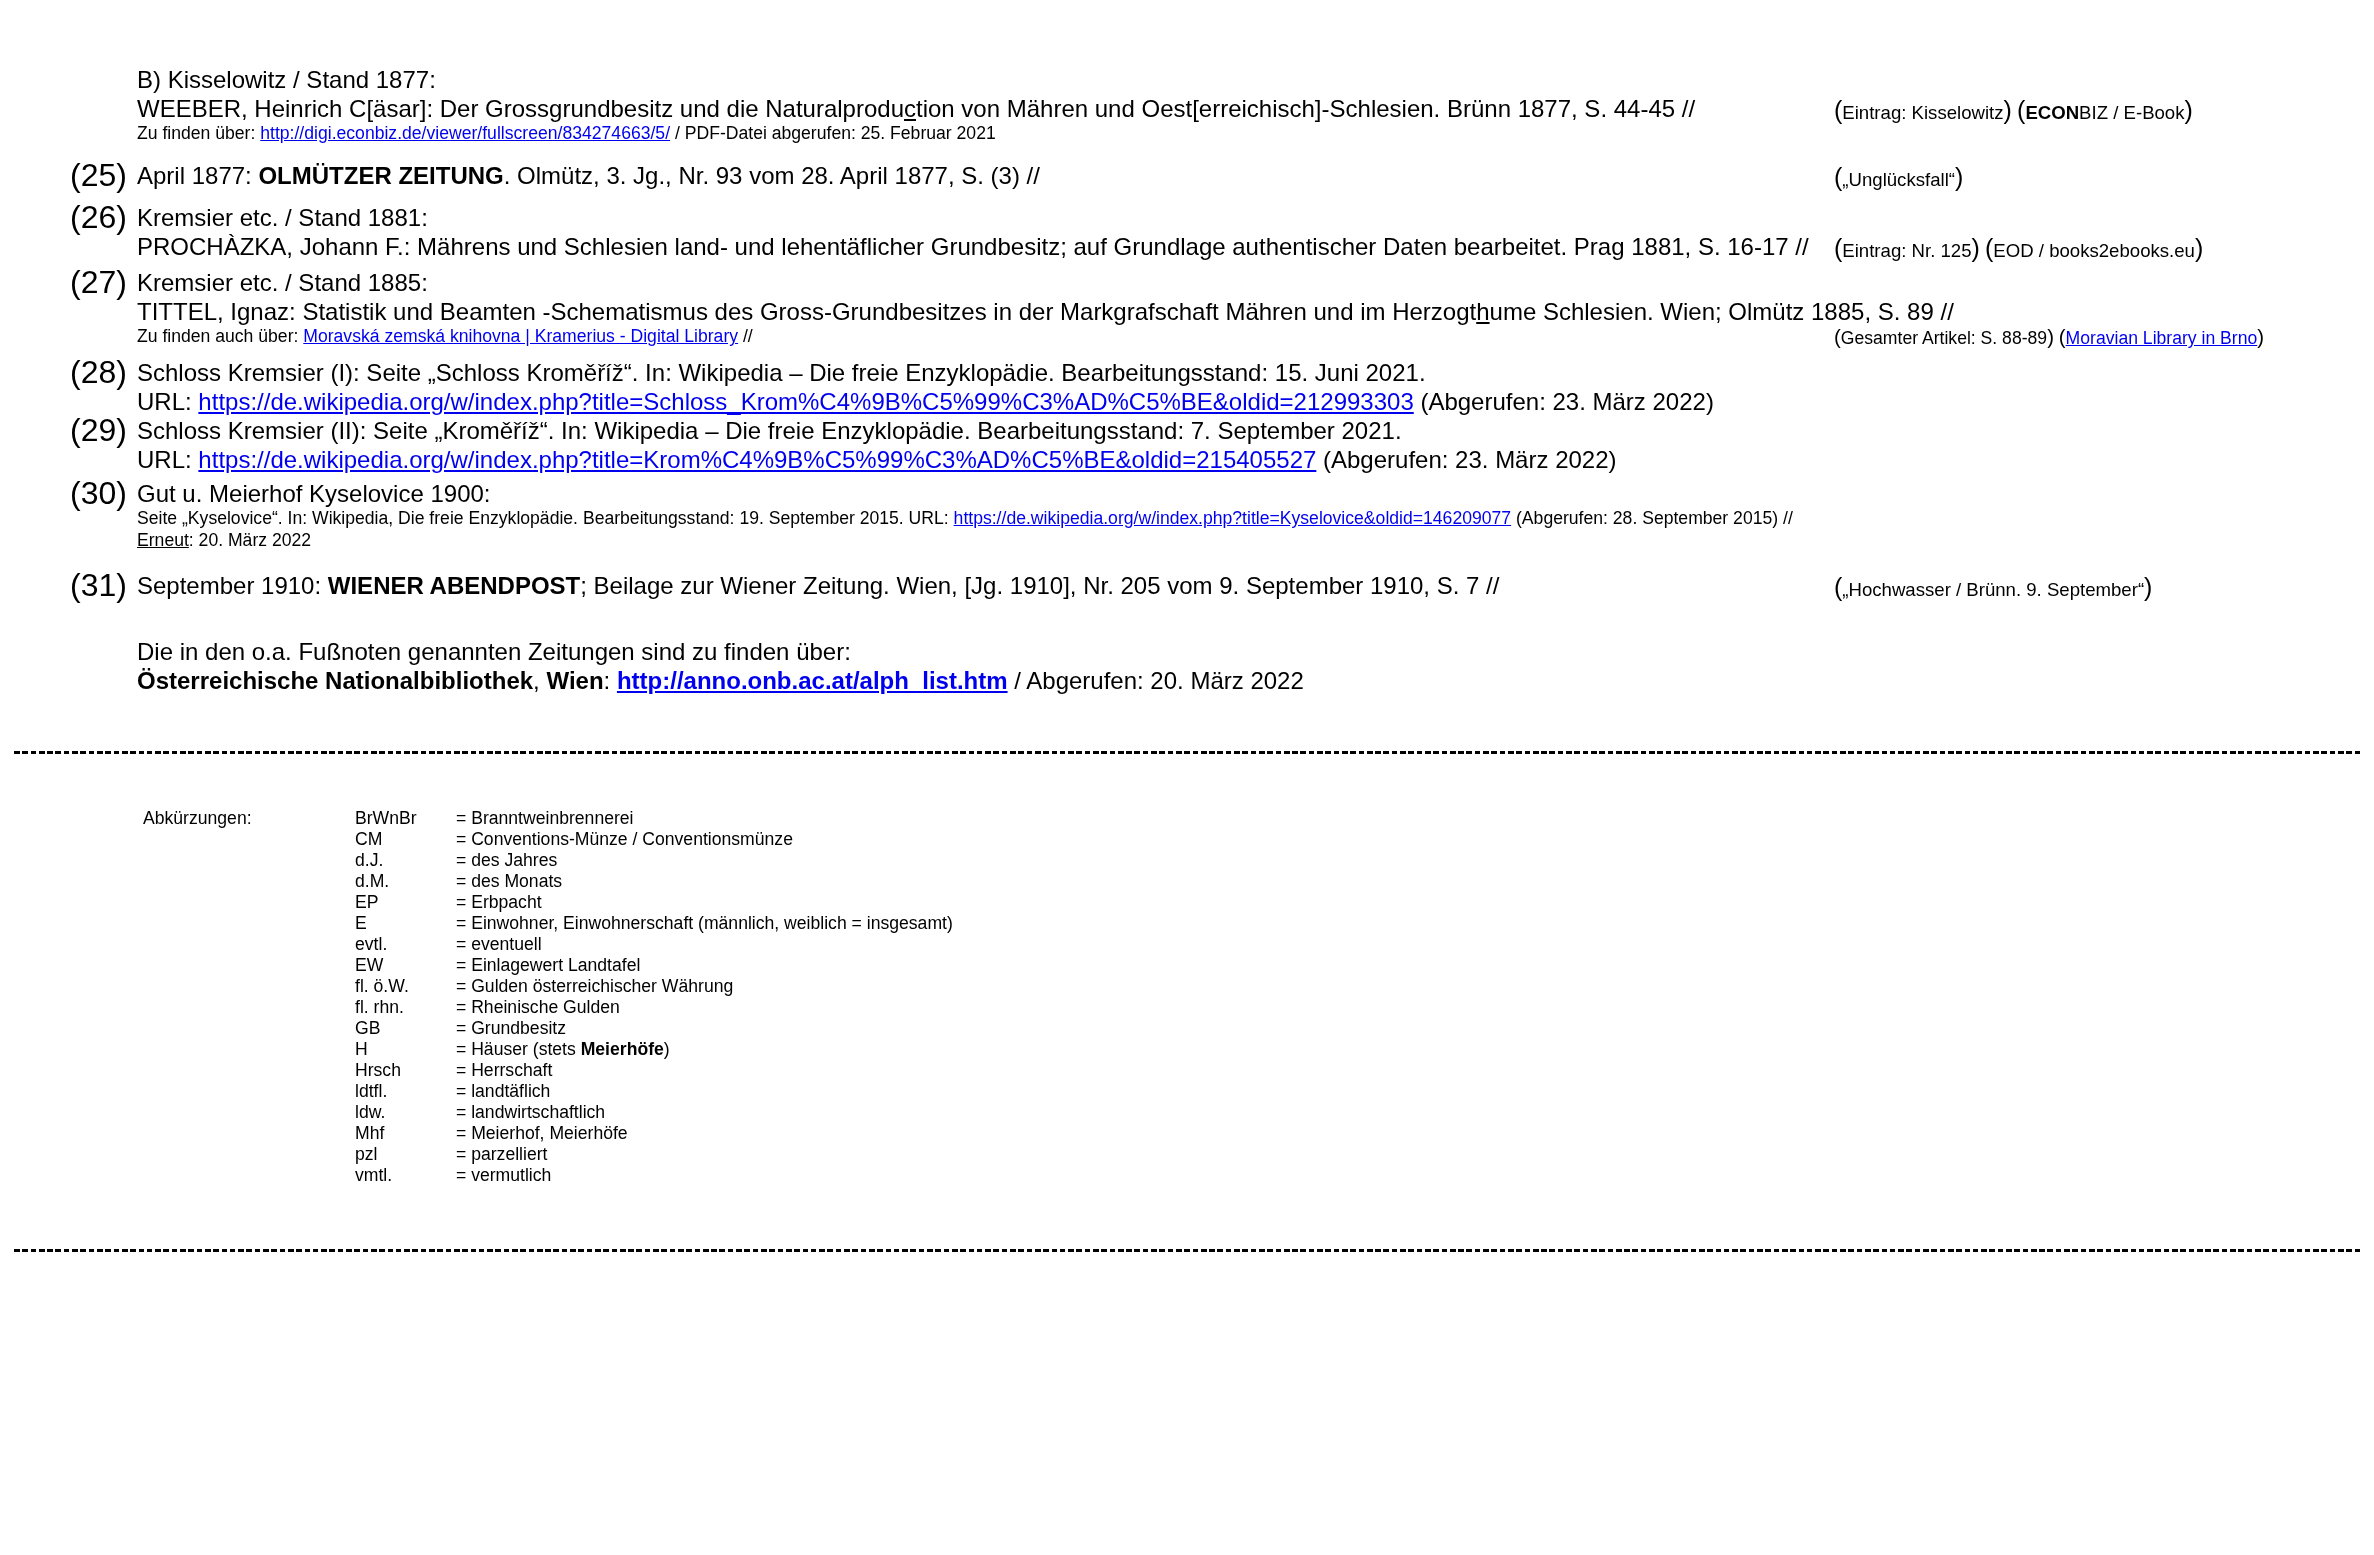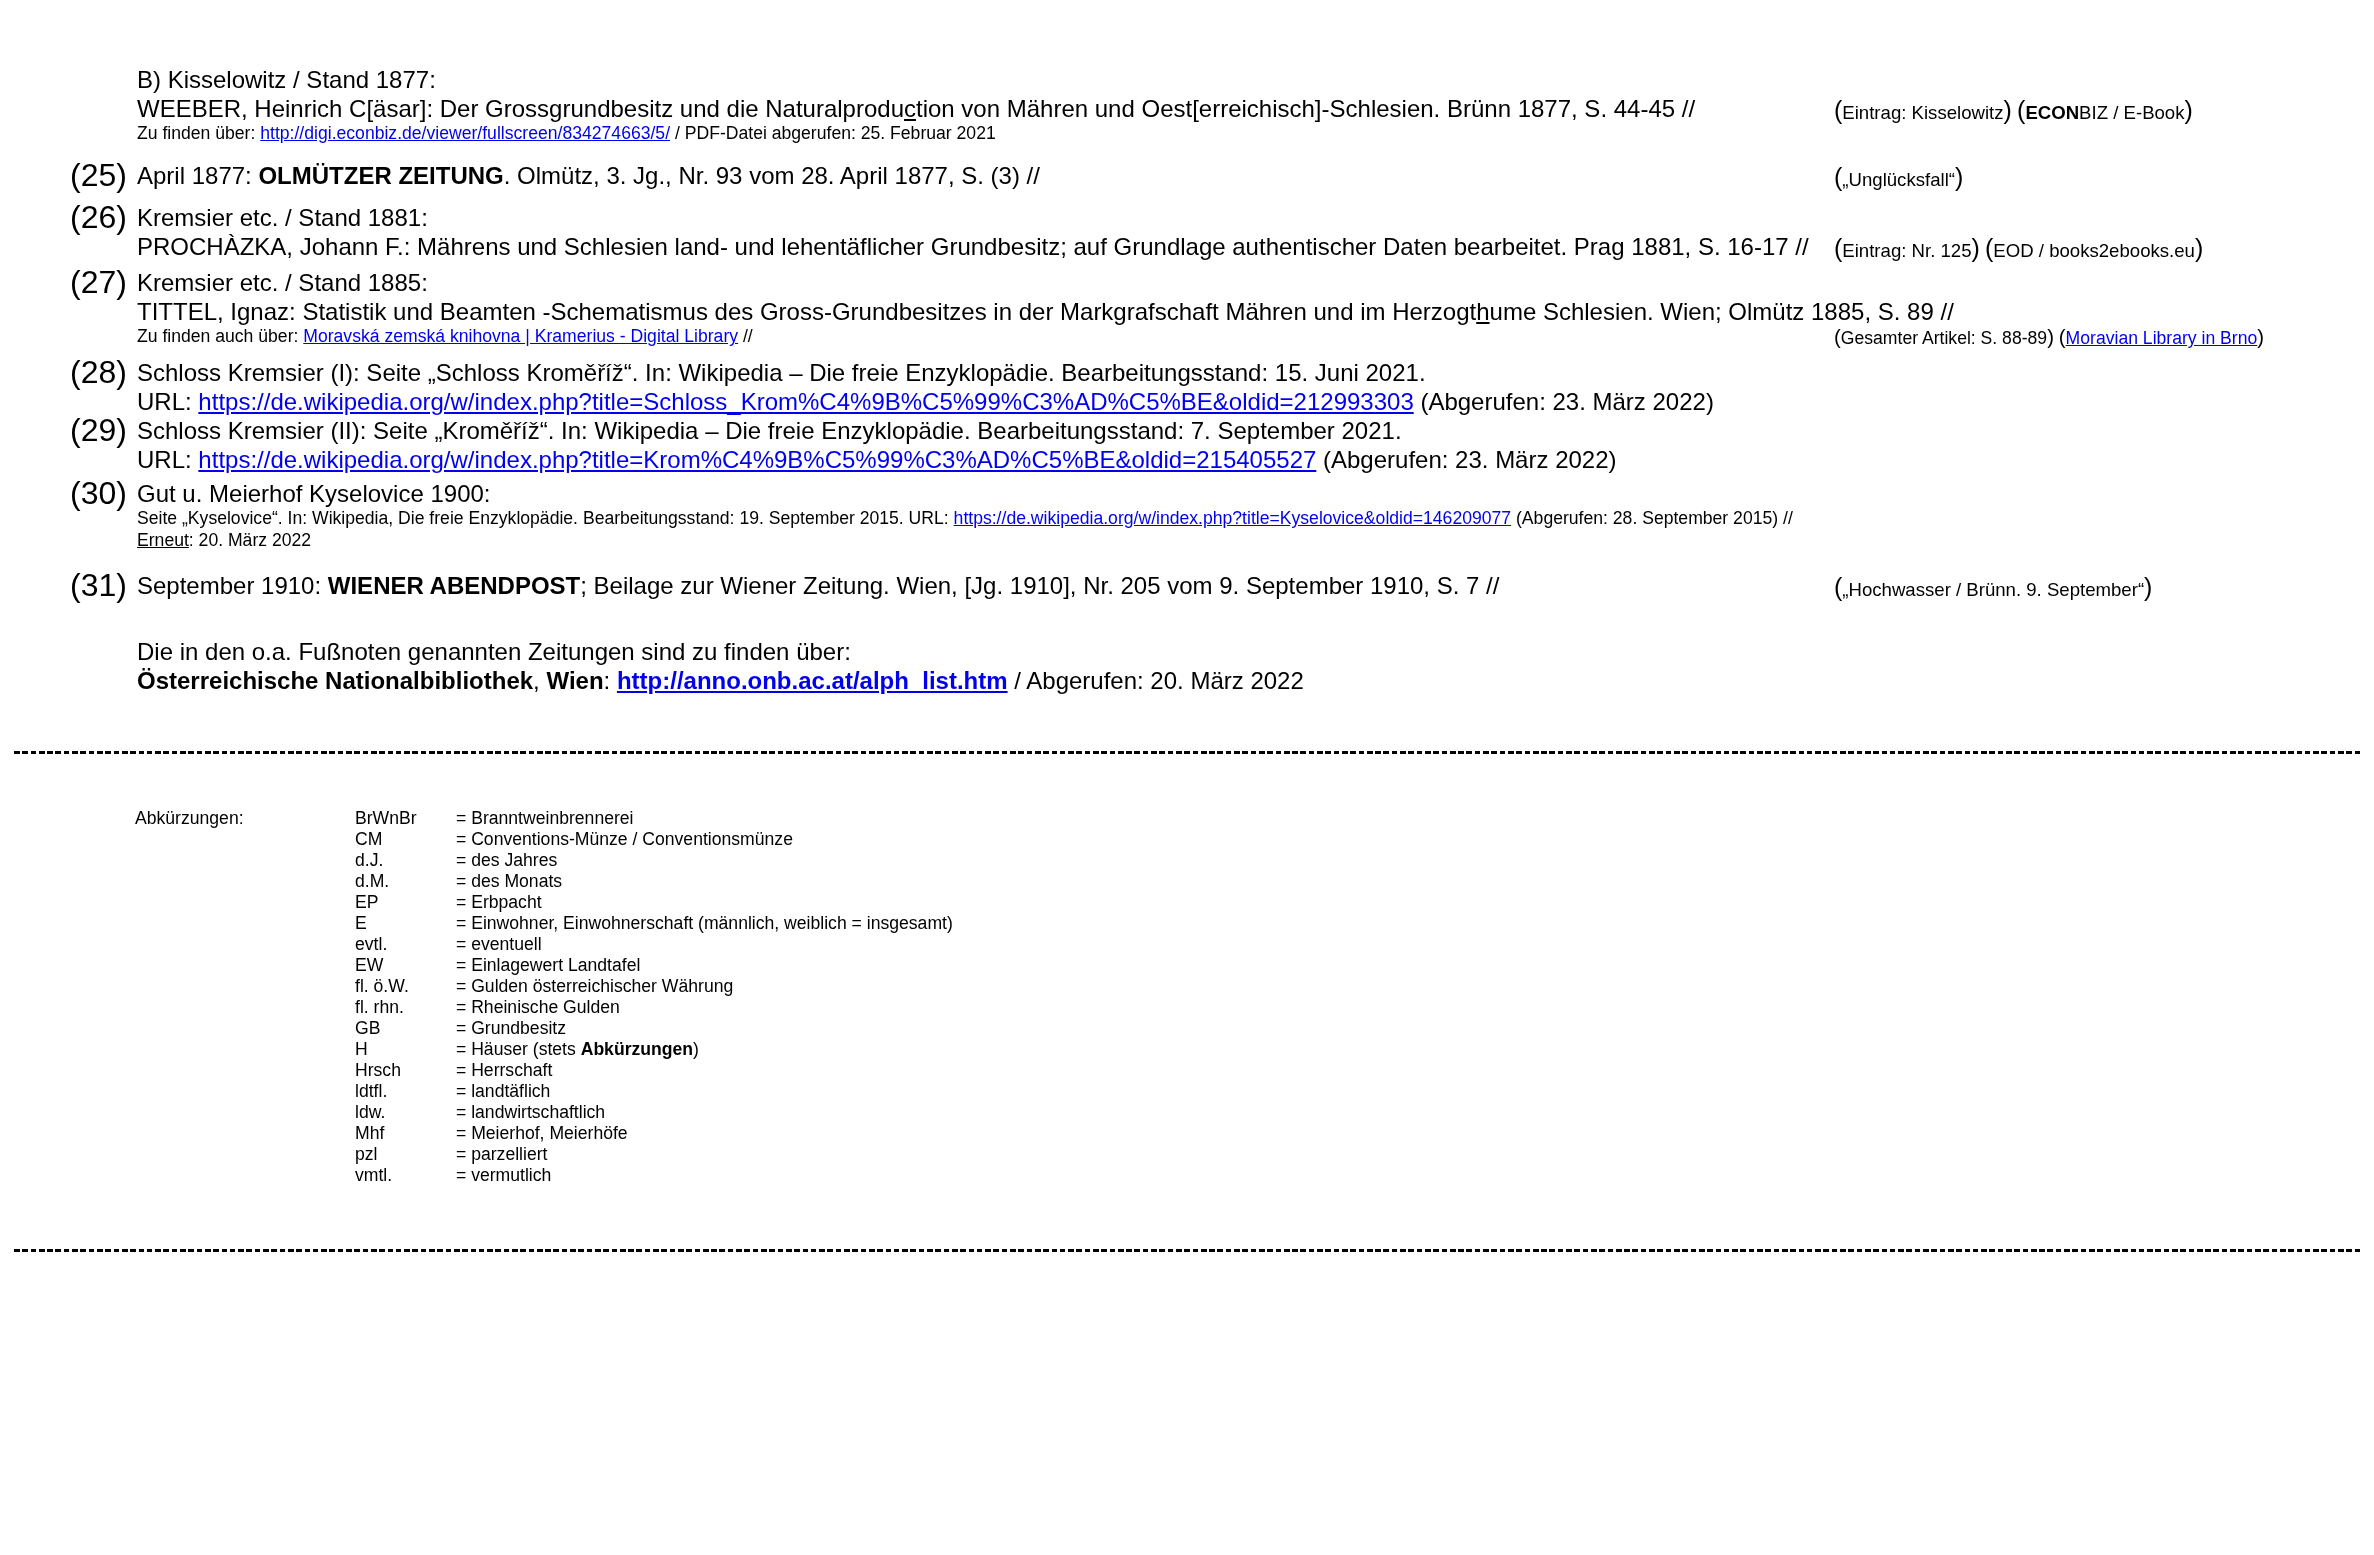--- a/index.html
+++ b/index.html
@@ -43,21 +43,21 @@
   #fn-8 { margin-top: 37px; }
 
   .separator {
     height: 2.8px; margin-left: 14px; width: 2347px;
     background: repeating-linear-gradient(90deg, #000 0 5.6px, transparent 5.6px 8.3px);
   }
   #sep-1 { margin-top: 56px; }
   #sep-2 { margin-top: 63px; }
 
   .abbr-section { position: relative; margin-top: 54px; padding-left: 355px; }
-  .abbr-label { position: absolute; left: 135px; top: 0; font-size: 17.6px; line-height: 21px; }
+  .abbr-label { position: absolute; left: 143px; top: 0; font-size: 17.6px; line-height: 21px; }
   .abbr-row { font-size: 17.6px; line-height: 21px; white-space: nowrap; }
   .abbr { display: inline-block; width: 101px; }
 
   .watermark {
     position: absolute; left: 1799px; top: 1468px;
     font-size: 113px; line-height: 1; letter-spacing: 2.8px;
     color: #b5b5b5;
   }
 </style>
 </head>
@@ -122,21 +122,21 @@
           <div class="abbr-row"><span class="abbr">CM</span><span class="def"><span>= Conventions-Münze / Conventionsmünze</span></span></div>
           <div class="abbr-row"><span class="abbr">d.J.</span><span class="def"><span>= des Jahres</span></span></div>
           <div class="abbr-row"><span class="abbr">d.M.</span><span class="def"><span>= des Monats</span></span></div>
           <div class="abbr-row"><span class="abbr">EP</span><span class="def"><span>= Erbpacht</span></span></div>
           <div class="abbr-row"><span class="abbr">E</span><span class="def"><span>= Einwohner, Einwohnerschaft (männlich, weiblich = insgesamt)</span></span></div>
           <div class="abbr-row"><span class="abbr">evtl.</span><span class="def"><span>= eventuell</span></span></div>
           <div class="abbr-row"><span class="abbr">EW</span><span class="def"><span>= Einlagewert Landtafel</span></span></div>
           <div class="abbr-row"><span class="abbr">fl. ö.W.</span><span class="def"><span>= Gulden österreichischer Währung</span></span></div>
           <div class="abbr-row"><span class="abbr">fl. rhn.</span><span class="def"><span>= Rheinische Gulden</span></span></div>
           <div class="abbr-row"><span class="abbr">GB</span><span class="def"><span>= Grundbesitz</span></span></div>
-          <div class="abbr-row"><span class="abbr">H</span><span class="def"><span>= Häuser (stets </span><span class="b">Abkürzungen</span><span>)</span></span></div>
+          <div class="abbr-row"><span class="abbr">H</span><span class="def"><span>= Häuser (stets </span><span class="b">Meierhöfe</span><span>)</span></span></div>
           <div class="abbr-row"><span class="abbr">Hrsch</span><span class="def"><span>= Herrschaft</span></span></div>
           <div class="abbr-row"><span class="abbr">ldtfl.</span><span class="def"><span>= landtäflich</span></span></div>
           <div class="abbr-row"><span class="abbr">ldw.</span><span class="def"><span>= landwirtschaftlich</span></span></div>
           <div class="abbr-row"><span class="abbr">Mhf</span><span class="def"><span>= Meierhof, Meierhöfe</span></span></div>
           <div class="abbr-row"><span class="abbr">pzl</span><span class="def"><span>= parzelliert</span></span></div>
           <div class="abbr-row"><span class="abbr">vmtl.</span><span class="def"><span>= vermutlich</span></span></div>
         </div>
     </div>
 
     <div class="separator" id="sep-2"></div>

